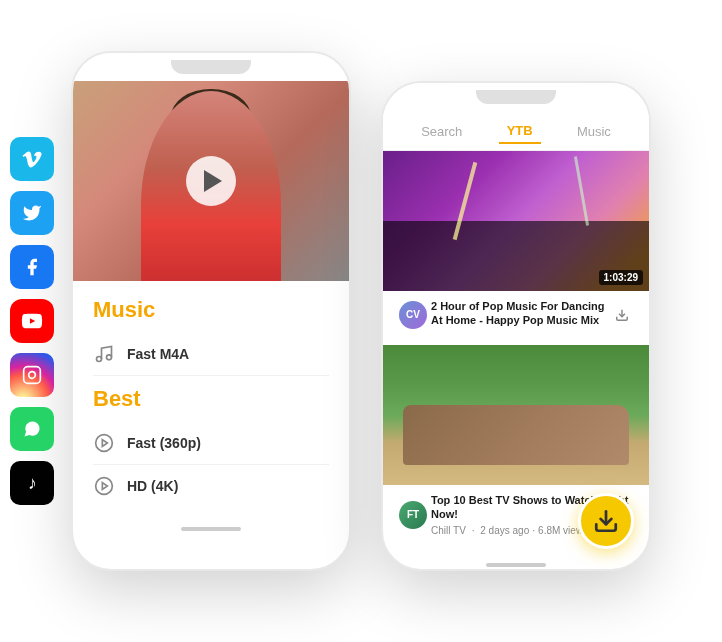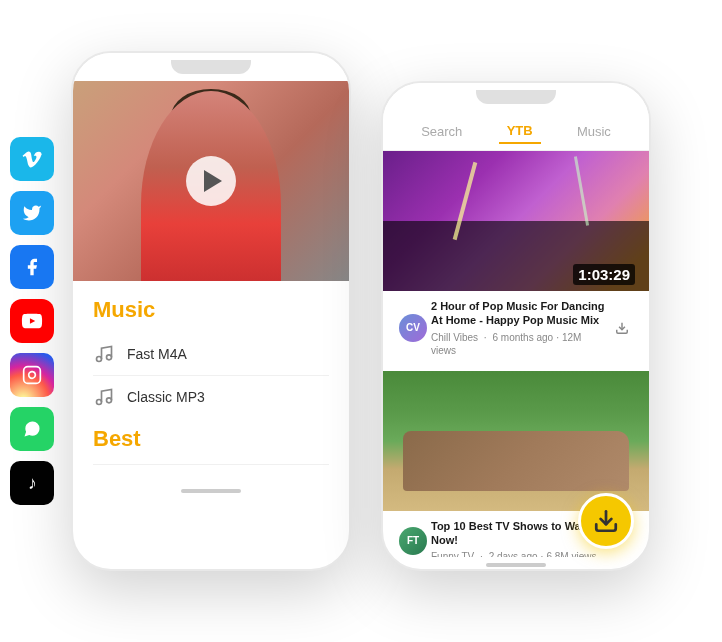--- a/index.html
+++ b/index.html
@@ -176,21 +176,21 @@
       color: #f5a700;
       margin-bottom: 12px;
     }
     .format-item {
       display: flex;
       align-items: center;
       gap: 12px;
       padding: 8px 0;
       font-size: 14px;
       color: #333;
-      font-weight: 400;
+      font-weight: 700;
     }
     .format-icon {
       width: 22px;
       height: 22px;
       display: flex;
       align-items: center;
       justify-content: center;
     }
     .music-note-svg, .video-circle-svg {
       color: #666;
@@ -283,24 +283,24 @@
       bottom: 20px;
       left: 20px;
       right: 20px;
       height: 60px;
       background: linear-gradient(135deg, #8a6a4a 0%, #a07a5a 50%, #b08a6a 100%);
       border-radius: 8px 12px 4px 4px;
     }
     .duration-badge {
       position: absolute;
       bottom: 6px;
-      right: 14px;
+      right: 6px;
       background: rgba(0,0,0,0.75);
       color: white;
-      font-size: 15px;
+      font-size: 10px;
       padding: 2px 5px;
       border-radius: 3px;
       font-weight: 600;
     }
 
     .video-info {
       padding: 8px 16px;
       display: flex;
       gap: 4px;
       align-items: center;
@@ -443,33 +443,41 @@
         <div class="format-icon music-note-svg">
           <svg width="20" height="20" viewBox="0 0 24 24" fill="none" stroke="#888" stroke-width="2">
               <path d="M9 18V5l12-2v13"></path>
               <circle cx="6" cy="18" r="3"></circle>
               <circle cx="18" cy="16" r="3"></circle>
             </svg>
         </div>
         <span>Fast M4A</span>
       </div>
       <div class="divider-line"></div>
+
+      <div class="section-title" style="margin-top:10px;">Best</div>
       <div class="format-item">
-        <div class="format-icon music-note-svg">
+        <div class="format-icon video-circle-svg">
           <svg width="20" height="20" viewBox="0 0 24 24" fill="none" stroke="#888" stroke-width="2">
-              <path d="M9 18V5l12-2v13"></path>
-              <circle cx="6" cy="18" r="3"></circle>
-              <circle cx="18" cy="16" r="3"></circle>
+              <circle cx="12" cy="12" r="10"></circle>
+              <polygon points="10 8 16 12 10 16 10 8"></polygon>
             </svg>
         </div>
-        <span>Classic MP3</span>
+        <span>Fast (360p)</span>
       </div>
-
-      <div class="section-title" style="margin-top:10px;">Best</div>
       <div class="divider-line"></div>
+      <div class="format-item">
+        <div class="format-icon video-circle-svg">
+          <svg width="20" height="20" viewBox="0 0 24 24" fill="none" stroke="#888" stroke-width="2">
+              <circle cx="12" cy="12" r="10"></circle>
+              <polygon points="10 8 16 12 10 16 10 8"></polygon>
+            </svg>
+        </div>
+        <span>HD (4K)</span>
+      </div>
     </div>
 
     <div class="phone-home-indicator"></div>
   </div>
 
   <div class="phone phone-front">
     <div class="phone-top-bar">
       <div class="phone-notch"></div>
     </div>
 
@@ -489,25 +497,20 @@
             <div class="thumb-concert-light2"></div>
           </div>
           <div class="duration-badge">1:03:29</div>
         </div>
         <div class="video-info">
           <div class="channel-avatar">
             <span>CV</span>
           </div>
           <div class="video-meta">
             <div class="video-title">2 Hour of Pop Music For Dancing At Home - Happy Pop Music Mix</div>
-            <div class="video-sub">
-              <span>Chill Vibes</span>
-              &nbsp;·&nbsp;
-              <span>6 months ago · 12M views</span>
-            </div>
           </div>
           <div class="download-btn-inline">
             <svg width="14" height="14" viewBox="0 0 24 24" fill="none" stroke="#888" stroke-width="2.5">
                 <path d="M21 15v4a2 2 0 01-2 2H5a2 2 0 01-2-2v-4"></path>
                 <polyline points="7 10 12 15 17 10"></polyline>
                 <line x1="12" y1="15" x2="12" y2="3"></line>
               </svg>
           </div>
         </div>
       </div>
@@ -518,21 +521,21 @@
             <div class="thumb-road-car"></div>
           </div>
         </div>
         <div class="video-info">
           <div class="channel-avatar channel-avatar2">
             <span style="font-size:10px;">FT</span>
           </div>
           <div class="video-meta">
             <div class="video-title">Top 10 Best TV Shows to Watch Right Now!</div>
             <div class="video-sub">
-              <span>Funny TV</span>
+              <span>Chill TV</span>
               &nbsp;·&nbsp;
               <span>2 days ago · 6.8M views</span>
             </div>
           </div>
         </div>
       </div>
 
     </div>
 
     <div class="download-fab">

